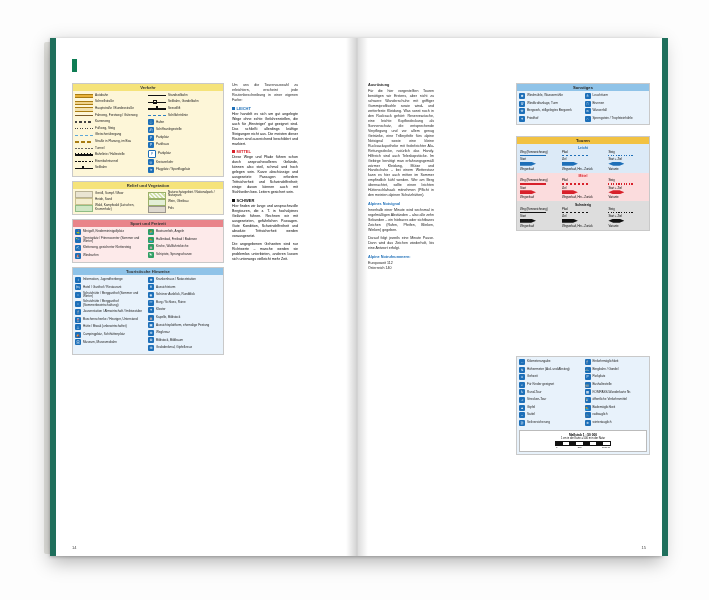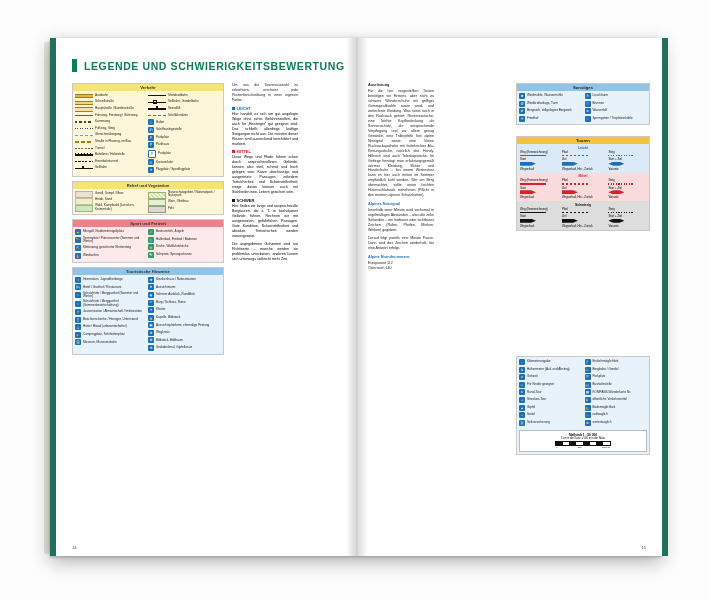--- a/index.html
+++ b/index.html
@@ -88,21 +88,20 @@
 <body>
 
 <div class="page">
   <div class="edge-l"></div>
   <div class="edge-r"></div>
 
   <div class="book">
 
     <div class="left-page">
       <div class="title-bar"></div>
-      <div class="title">LEGENDE UND SCHWIERIGKEITSBEWERTUNG</div>
 
       <div class="col-left">
 
         <div class="legend-box bx-verkehr">
           <div class="lb-head">Verkehr</div>
           <div class="lb-body">
             <div class="lb-col">
               <div class="lrow">
                   <span class="lsym">
                     <i class="line2" style="background:#e8b23a;border-top:.4px solid #a97c12;border-bottom:.4px solid #a97c12;"></i>

